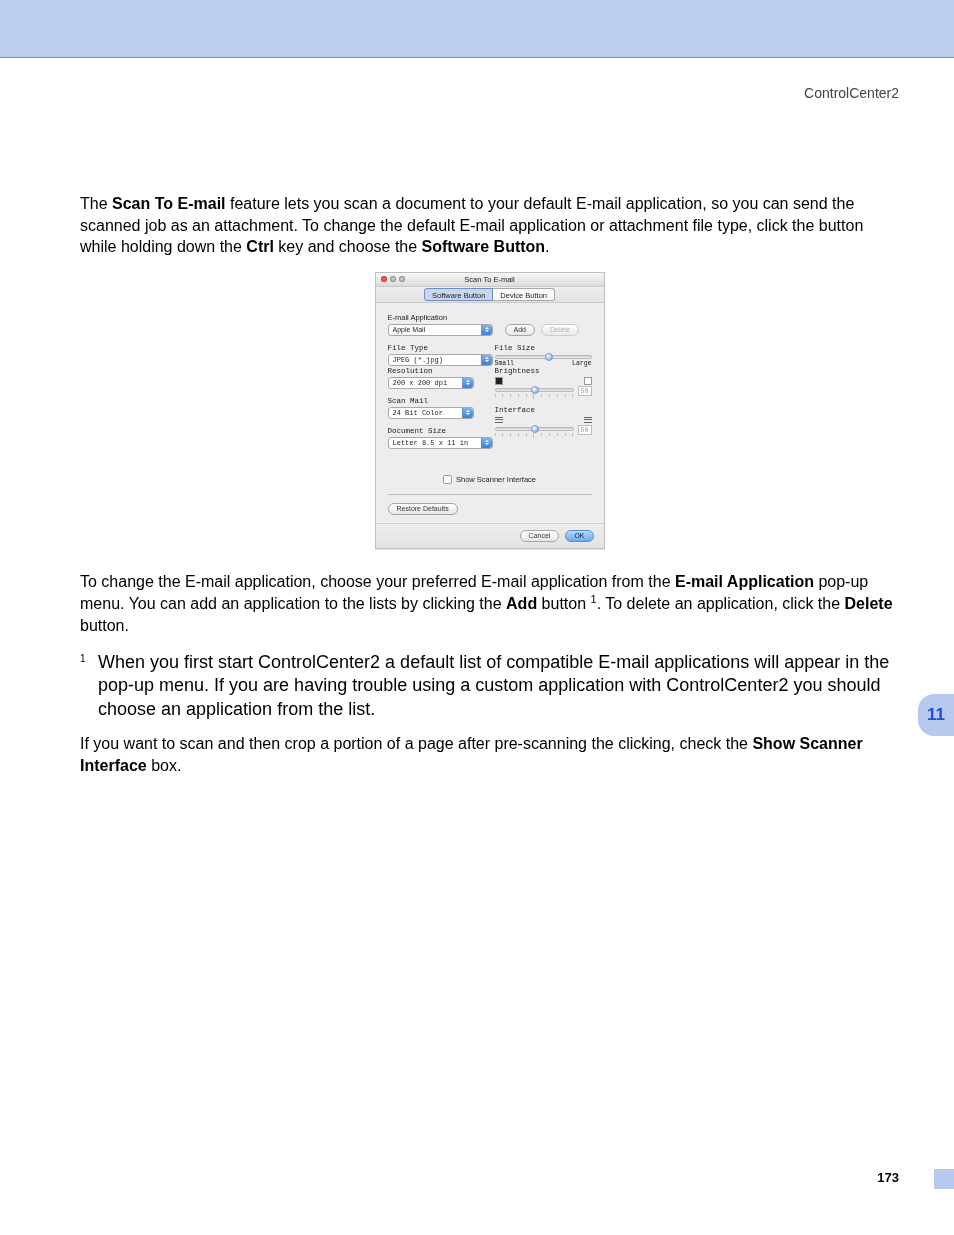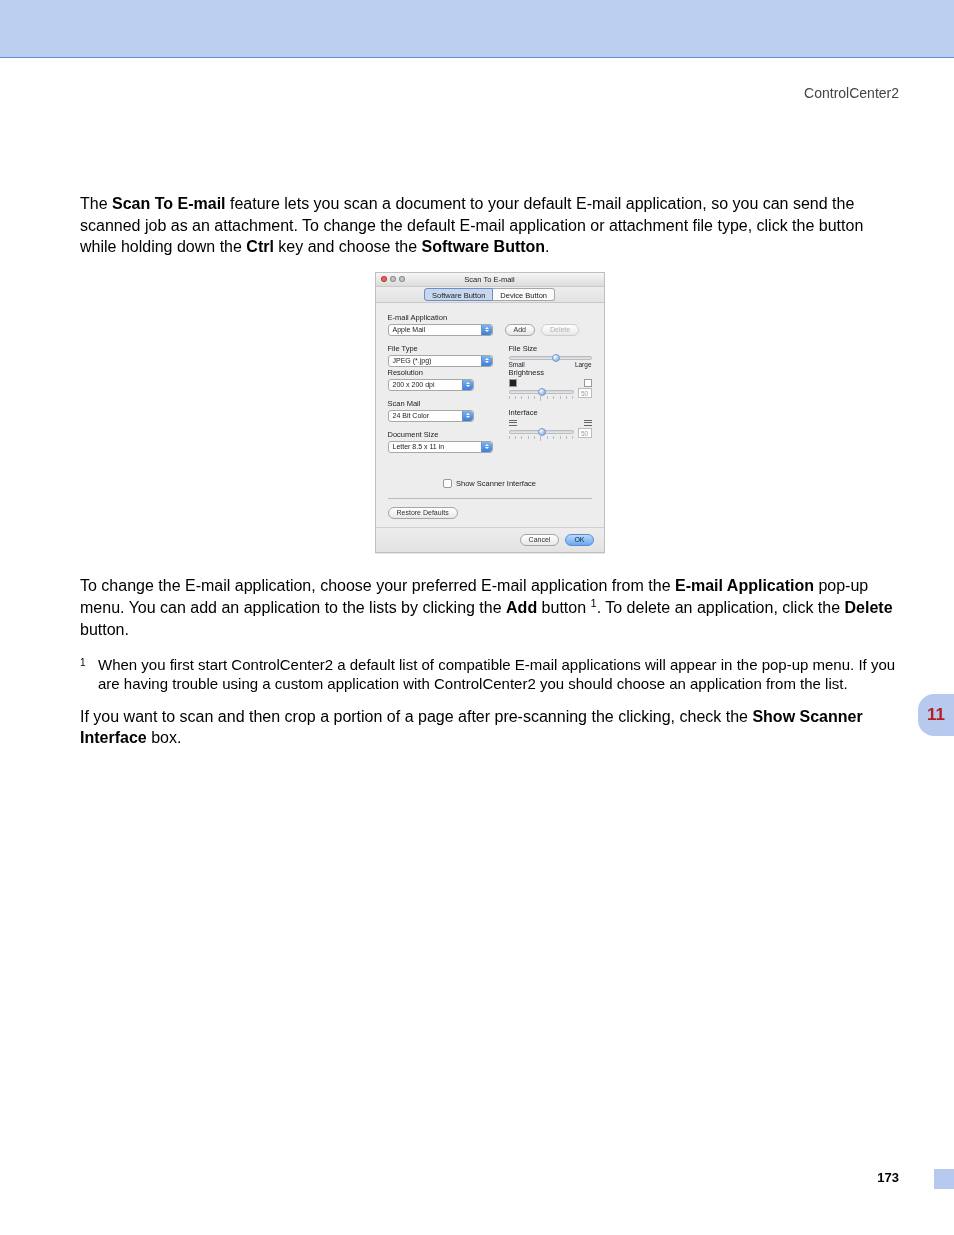--- a/index.html
+++ b/index.html
@@ -42,21 +42,21 @@
     display: flex;
     align-items: flex-start;
     margin: 12px 0 12px 0;
   }
   .footnote-num {
     font-size: 10px;
     width: 18px;
     padding-top: 2px;
   }
   .footnote-text {
-    font-size: 15px;
+    font-size: 18px;
     line-height: 1.3;
     flex: 1;
   }
   .sup { font-size: 11px; vertical-align: super; }
   .bold { font-weight: bold; }
 
   
   .dialog-wrap { display: flex; justify-content: center; margin: 14px 0 22px; }
   .dialog {
     width: 230px;
@@ -121,21 +121,21 @@
     background: linear-gradient(#7db4f0,#3d7ed8);
     border-left: 1px solid #6a8fd0;
     border-radius: 0 3px 3px 0;
     display: flex; flex-direction: column; align-items: center; justify-content: center;
   }
   .aqua-select .arrow::before, .aqua-select .arrow::after {
     content: ""; width: 0; height: 0; border-left: 2px solid transparent; border-right: 2px solid transparent;
   }
   .aqua-select .arrow::before { border-bottom: 2px solid #fff; margin-bottom: 1px; }
   .aqua-select .arrow::after  { border-top: 2px solid #fff; }
-  .two-col { display: flex; gap: 16px; }
+  .two-col { display: flex; gap: 2px; font-family: Liberation Mono, monospace; }
   .col { flex: 1; }
   .pill-btn {
     display: inline-flex; align-items: center; justify-content: center;
     height: 12px; background: linear-gradient(#ffffff,#e8e8e8);
     border: 1px solid #a5a5a5; border-radius: 7px;
     font-size: 7px; padding: 0 8px;
     color: #333;
   }
   .pill-btn.disabled { color: #b2b2b2; border-color: #ccc; }
   .pill-btn.primary { background: linear-gradient(#b9d9fb,#6aa9ee); border-color: #5b8dd6; color: #123; }
@@ -176,21 +176,21 @@
     padding: 6px 10px;
     display: flex; justify-content: flex-end; gap: 6px;
   }
   .side-tab {
     position: absolute;
     right: 0; top: 694px;
     width: 36px; height: 42px;
     background: #b7c9ee;
     border-radius: 16px 0 0 16px;
     display: flex; align-items: center; justify-content: center;
-    color: #b91c1c; font-weight: bold; font-size: 17px;
+    color: #1d4ed8; font-weight: bold; font-size: 17px;
   }
   .page-num {
     position: absolute;
     right: 55px; bottom: 50px;
     font-size: 13px; font-weight: bold;
   }
   .corner-block {
     position: absolute; right: 0; bottom: 46px;
     width: 20px; height: 20px; background: #b7c9ee;
   }

